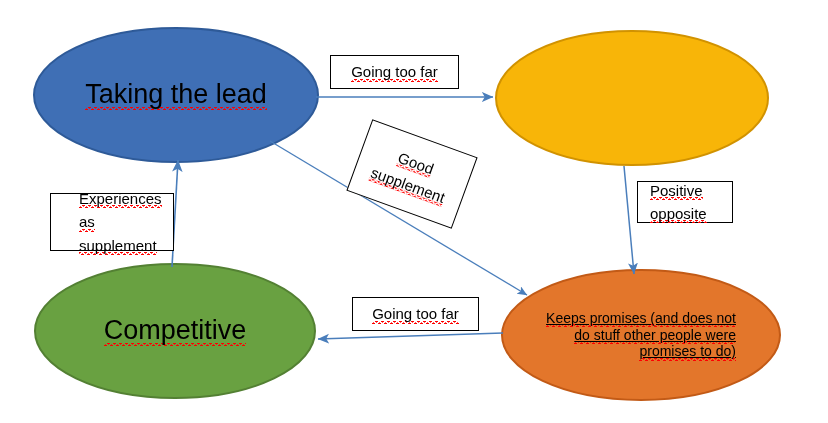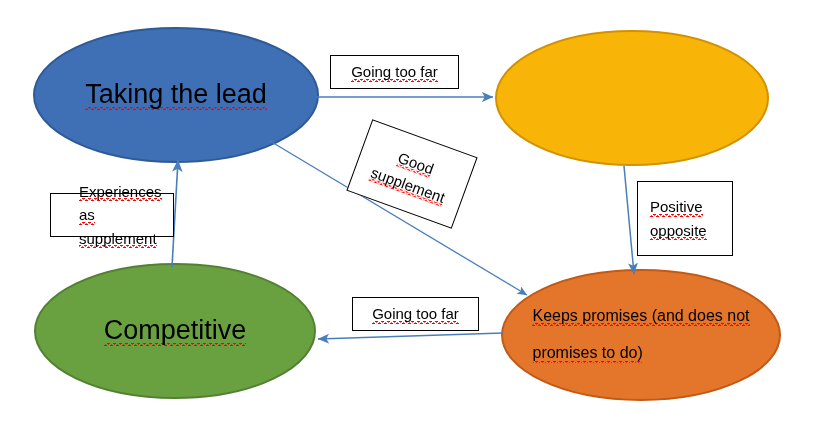--- a/index.html
+++ b/index.html
@@ -21,28 +21,28 @@
     top: 0;
     width: 828px;
     height: 423px;
   }
   svg.arrows { z-index: 2; }
   svg.shapes { z-index: 1; }
 
   .node-label {
     position: absolute;
     z-index: 3;
-    text-align: left;
+    text-align: right;
     color: #000000;
     line-height: 1.18;
     pointer-events: none;
     white-space: pre-line;
   }
   .node-label.big { font-size: 27px; }
-  .node-label.multi { font-size: 16px; }
+  .node-label.multi { font-size: 14px; text-decoration: underline; }
 
   
   .sq {
     display: inline;
     background-repeat: repeat-x;
     background-position: 0 1.02em;
     background-size: 6px 3px;
     background-image:
       radial-gradient(circle at 1.5px 2.6px, #ff0000 1.05px, transparent 1.2px),
       radial-gradient(circle at 4.5px 0.4px, #ff0000 1.05px, transparent 1.2px);
@@ -94,21 +94,21 @@
     </defs>
     <line id="cn-lead-to-control-freak" stroke="#4a7ebb" stroke-width="1.5" marker-end="url(#ah)" x1="316" y1="97" x2="493" y2="97"></line>
     <line id="cn-lead-to-keeps-promises" stroke="#4a7ebb" stroke-width="1.3" marker-end="url(#ah)" x1="270" y1="141" x2="527" y2="295"></line>
     <line id="cn-control-freak-to-keeps-promises" stroke="#4a7ebb" stroke-width="1.5" marker-end="url(#ah)" x1="624" y1="166" x2="634" y2="274"></line>
     <line id="cn-keeps-promises-to-competitive" stroke="#4a7ebb" stroke-width="1.5" marker-end="url(#ah)" x1="503" y1="333" x2="318" y2="339"></line>
     <line id="cn-competitive-to-lead" stroke="#4a7ebb" stroke-width="1.6" marker-end="url(#ah)" x1="172" y1="267" x2="178" y2="160"></line>
   </svg>
 
   <div class="node-label big" id="lb-taking-the-lead" style="left: 34px; top: 28px; width: 284px; height: 134px; display: flex; flex-direction: column; align-items: center; justify-content: center;"><div><span class="sq">Taking the lead</span></div></div>
   <div class="node-label big" id="lb-competitive" style="left: 35px; top: 264px; width: 280px; height: 134px; display: flex; flex-direction: column; align-items: center; justify-content: center;"><div><span class="sq">Competitive</span></div></div>
-  <div class="node-label multi" id="lb-keeps-promises" style="left: 502px; top: 270px; width: 278px; height: 130px; display: flex; flex-direction: column; align-items: center; justify-content: center;"><div><span class="sq">Keeps promises (and does not</span><br><br><span class="sq">promises to do)</span></div></div>
+  <div class="node-label multi" id="lb-keeps-promises" style="left: 502px; top: 270px; width: 278px; height: 130px; display: flex; flex-direction: column; align-items: center; justify-content: center;"><div><span class="sq">Keeps promises (and does not</span><br><span class="sq">do stuff other people were</span><br><span class="sq">promises to do)</span></div></div>
 
   <div class="callout center" id="el-going-too-far-top" style="left: 330px; top: 55px; width: 129px; height: 34px;"><div><span class="sq">Going too far</span></div></div>
   <div class="callout rot" id="el-good-supplement" style="left: 356px; top: 136px; width: 112px; height: 76px; transform: rotate(20deg);"><div><span class="sq">Good</span><br><span class="sq">supplement</span></div></div>
-  <div class="callout left" id="el-experiences-as-difficult" style="left: 50px; top: 193px; width: 124px; height: 44px; padding-left: 28px;"><div><span class="sq">Experiences</span><br><span class="sq">as supplement</span></div></div>
-  <div class="callout left" id="el-positive-opposite" style="left: 637px; top: 181px; width: 96px; height: 75px;"><div><span class="sq">Positive</span><br><span class="sq">opposite</span></div></div>
+  <div class="callout left" id="el-experiences-as-difficult" style="left: 50px; top: 193px; width: 124px; height: 58px; padding-left: 28px;"><div><span class="sq">Experiences</span><br><span class="sq">as supplement</span></div></div>
+  <div class="callout left" id="el-positive-opposite" style="left: 637px; top: 181px; width: 96px; height: 42px;"><div><span class="sq">Positive</span><br><span class="sq">opposite</span></div></div>
   <div class="callout center" id="el-going-too-far-bottom" style="left: 352px; top: 297px; width: 127px; height: 34px;"><div><span class="sq">Going too far</span></div></div>
 
 </div>
 
 </body></html>

